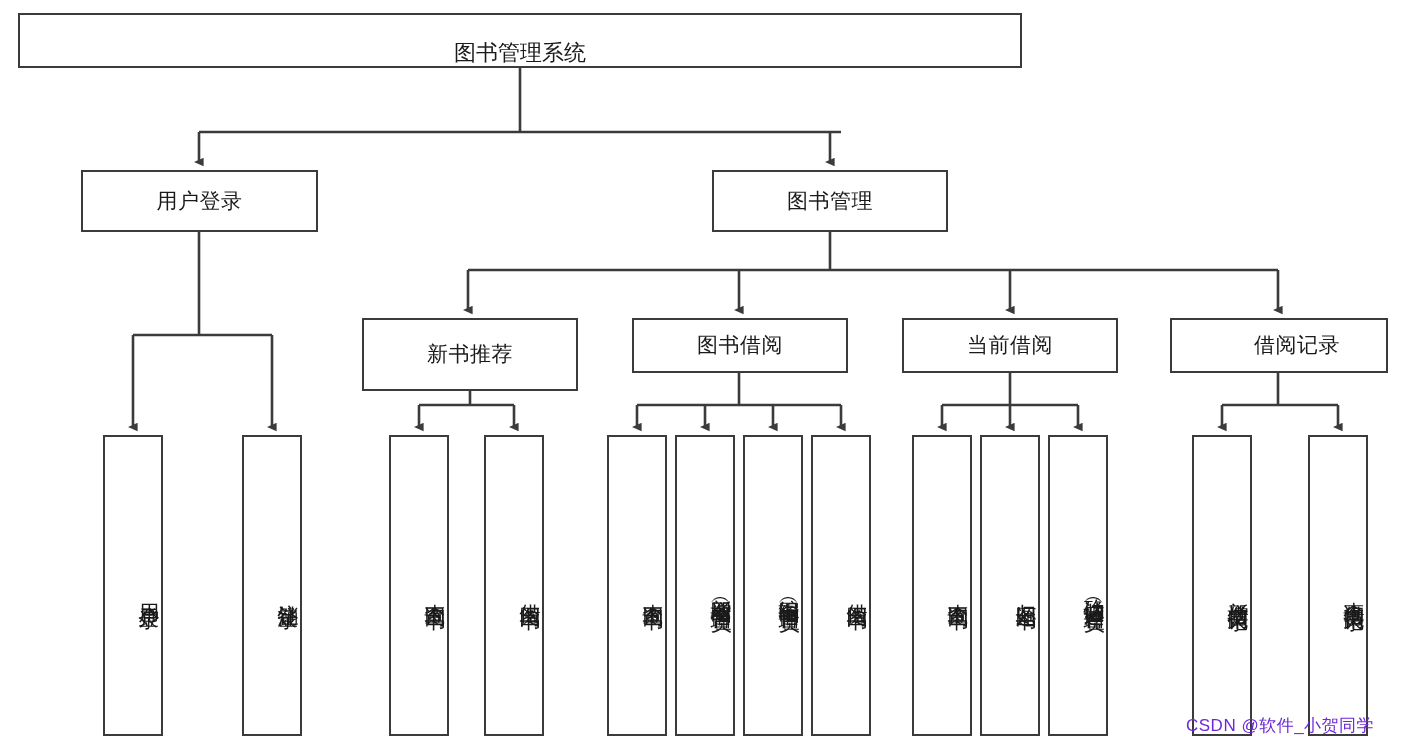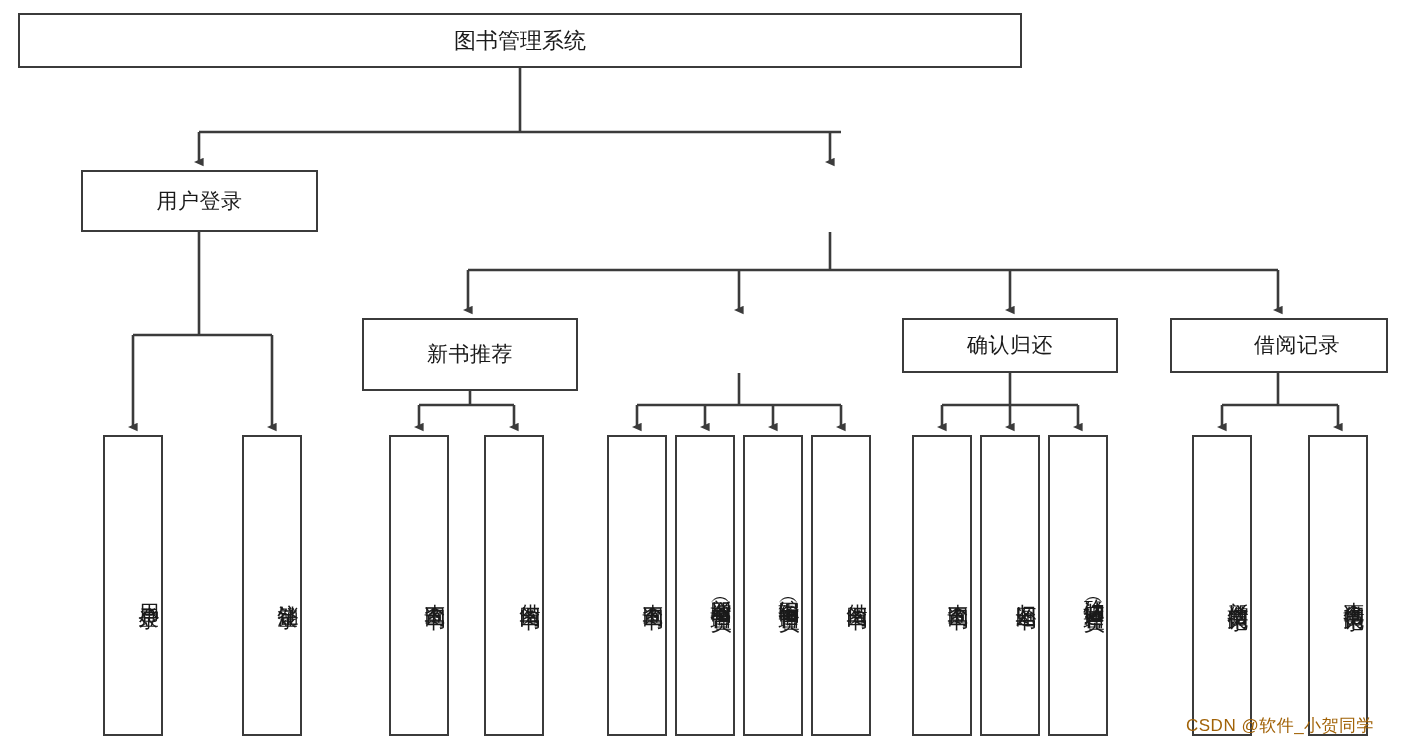--- a/index.html
+++ b/index.html
@@ -29,20 +29,21 @@
     color: #1a1a1a;
     line-height: 1.18;
     text-align: center;
   }
   .node.h {
     font-size: 21px;
     letter-spacing: 0.5px;
   }
   .node.root {
     font-size: 22px;
+    align-items: flex-end;
   }
   .node.v {
     font-size: 21px;
     writing-mode: vertical-rl;
     text-orientation: upright;
     align-items: flex-start;
     justify-content: center;
     padding-top: 10px;
     letter-spacing: 2px;
   }
@@ -57,21 +58,21 @@
     top: 0;
     width: 1405px;
     height: 747px;
     pointer-events: none;
   }
   .watermark {
     position: absolute;
     left: 1186px;
     top: 714px;
     font-size: 17px;
-    color: #a16207;
+    color: #6d28d9;
     white-space: nowrap;
     letter-spacing: 0.5px;
   }
 </style>
 </head>
 <body>
 
 <div id="canvas">
 
   <svg class="wires" viewBox="0 0 1405 747">
@@ -127,28 +128,34 @@
   </svg>
 
   <div class="node root" style="left:18px; top:13px; width:1004px; height:55px;">
     <span>图书管理系统</span>
   </div>
 
   <div class="node h" style="left:81px; top:170px; width:237px; height:62px;">
     <span>用户登录</span>
   </div>
 
+  <div class="node h" style="left:712px; top:170px; width:236px; height:62px;">
+    <span>图书管理</span>
+  </div>
 
   <div class="node h" style="left:362px; top:318px; width:216px; height:73px;">
     <span>新书推荐</span>
   </div>
 
+  <div class="node h" style="left:632px; top:318px; width:216px; height:55px;">
+    <span>图书借阅</span>
+  </div>
 
   <div class="node h" style="left:902px; top:318px; width:216px; height:55px;">
-    <span>确认归还</span>
+    <span>当前借阅</span>
   </div>
 
   <div class="node h" style="left:1170px; top:318px; width:218px; height:55px;padding-left:36px;">
     <span>借阅记录</span>
   </div>
 
   <div class="node v" style="left:103px; top:435px; width:60px; height:301px;">
     <span class="vtext">用户登录</span>
   </div>
   <div class="node v" style="left:242px; top:435px; width:60px; height:301px;">

